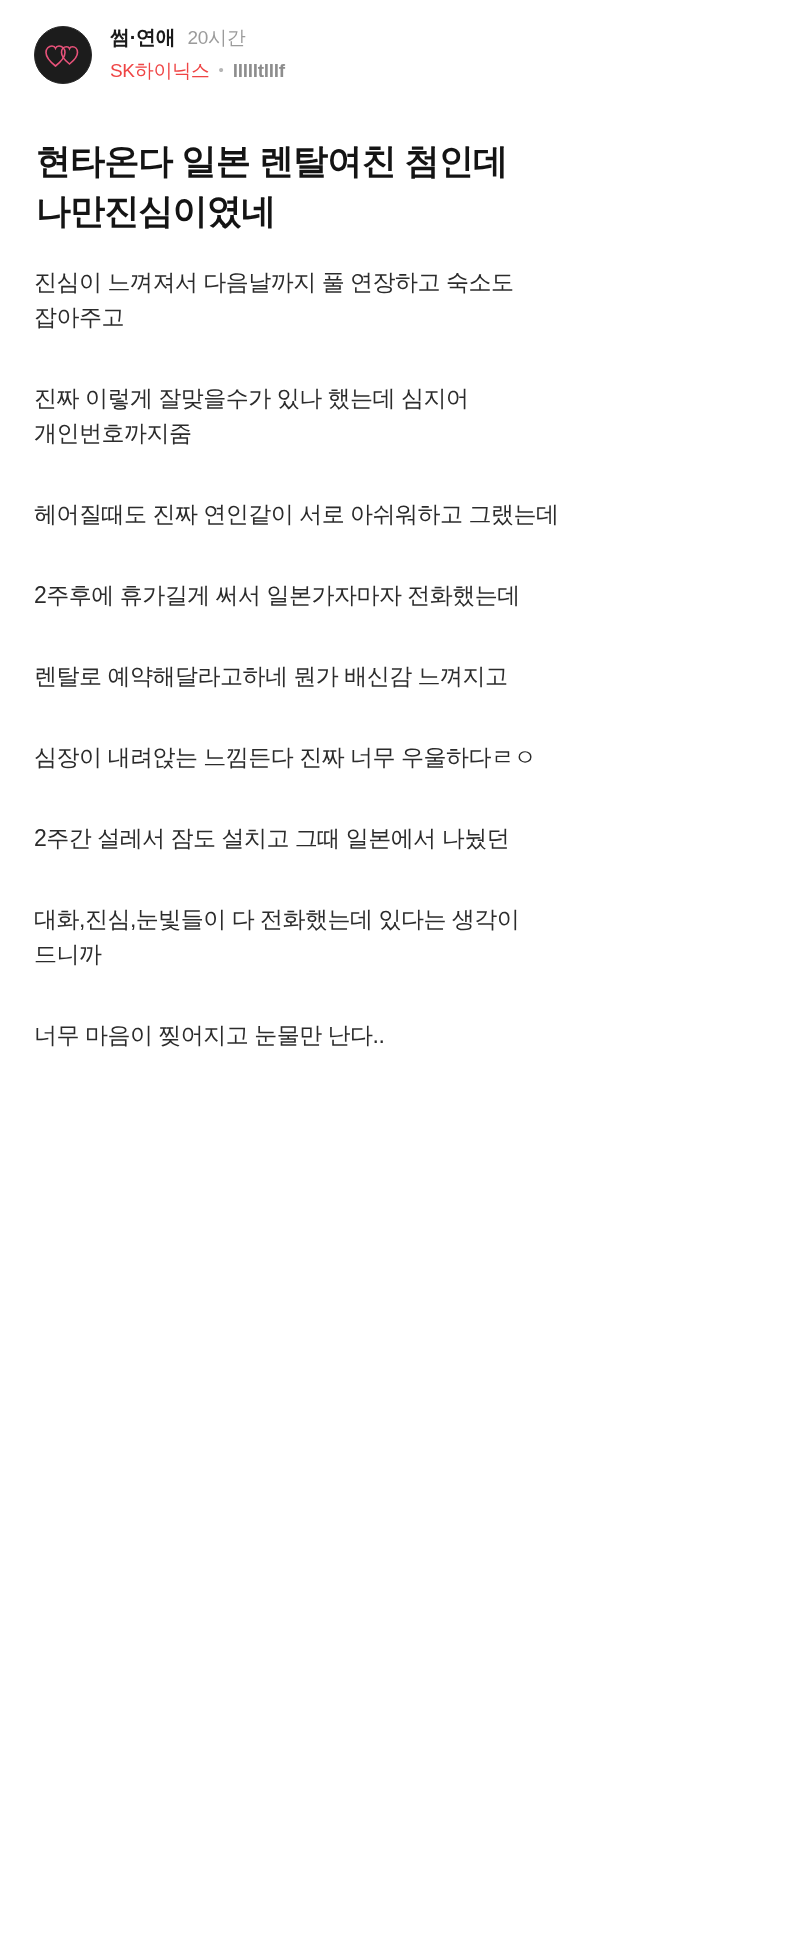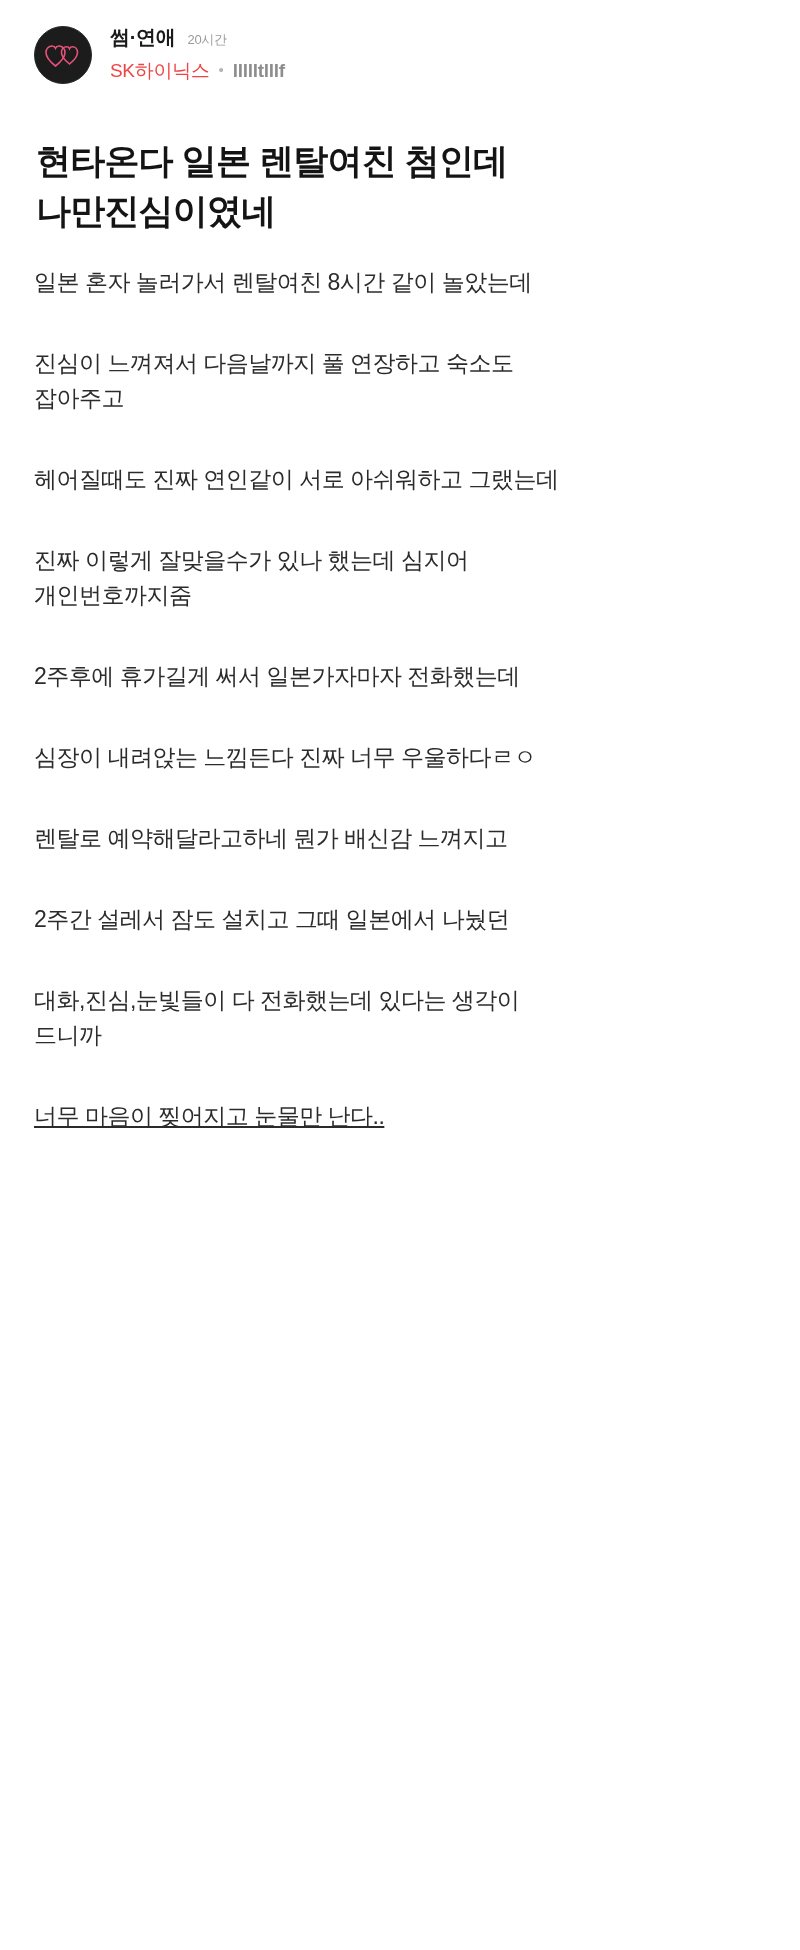--- a/index.html
+++ b/index.html
@@ -45,21 +45,21 @@
     align-items: baseline;
     gap: 12px;
   }
   .board-name {
     font-size: 20px;
     font-weight: bold;
     color: #1a1a1a;
     letter-spacing: -0.3px;
   }
   .time-ago {
-    font-size: 13px;
+    font-size: 19px;
     color: #9b9b9b;
     letter-spacing: -0.3px;
   }
   .header-line2 {
     display: flex;
     align-items: baseline;
     gap: 9px;
     margin-top: 7px;
   }
   .company {
@@ -96,21 +96,21 @@
     padding: 30px 34px 60px 34px;
   }
   .para {
     font-size: 23px;
     line-height: 1.52;
     color: #2b2b2b;
     letter-spacing: -0.5px;
     margin-bottom: 46px;
     white-space: pre-line;
   }
-  .para:last-child { margin-bottom: 12px; text-decoration: underline; }
+  .para:last-child { margin-bottom: 12px; }
 </style>
 </head>
 <body>
 
 <div class="page">
 
   <div class="post-header">
     <div class="avatar">
       <span>
         <svg width="36" height="26" viewBox="0 0 36 26" aria-hidden="true">
@@ -129,28 +129,27 @@
         <span class="dot-sep">•</span>
         <span class="nickname">llllltlllf</span>
       </div>
     </div>
   </div>
 
   <h1 class="post-title">현타온다 일본 렌탈여친 첨인데
 나만진심이였네</h1>
 
   <div class="post-body">
-    <p class="para">일본 혼자 놀러가서 렌탈여친 8시간 같이 놀았는데</p>
     <p class="para">진심이 느껴져서 다음날까지 풀 연장하고 숙소도
 잡아주고</p>
-    <p class="para">헤어질때도 진짜 연인같이 서로 아쉬워하고 그랬는데</p>
     <p class="para">진짜 이렇게 잘맞을수가 있나 했는데 심지어
 개인번호까지줌</p>
+    <p class="para">헤어질때도 진짜 연인같이 서로 아쉬워하고 그랬는데</p>
     <p class="para">2주후에 휴가길게 써서 일본가자마자 전화했는데</p>
+    <p class="para">렌탈로 예약해달라고하네 뭔가 배신감 느껴지고</p>
     <p class="para">심장이 내려앉는 느낌든다 진짜 너무 우울하다ㄹㅇ</p>
-    <p class="para">렌탈로 예약해달라고하네 뭔가 배신감 느껴지고</p>
     <p class="para">2주간 설레서 잠도 설치고 그때 일본에서 나눴던</p>
     <p class="para">대화,진심,눈빛들이 다 전화했는데 있다는 생각이
 드니까</p>
     <p class="para">너무 마음이 찢어지고 눈물만 난다..</p>
   </div>
 
 </div>
 
 </body></html>

